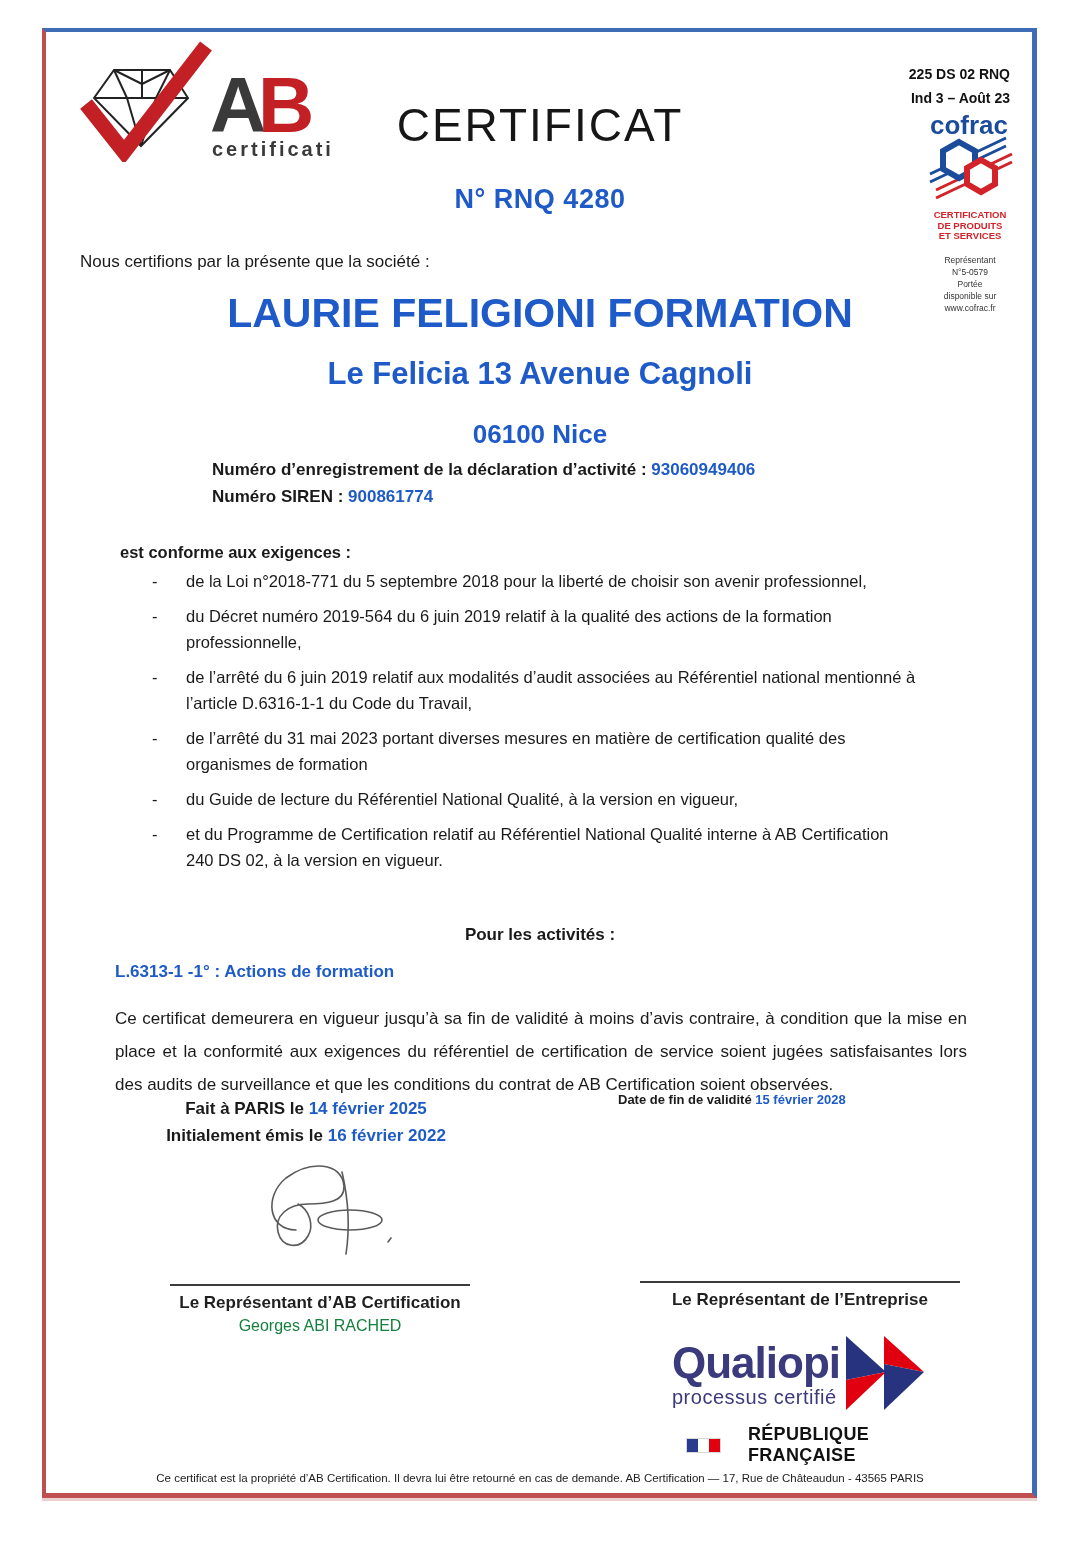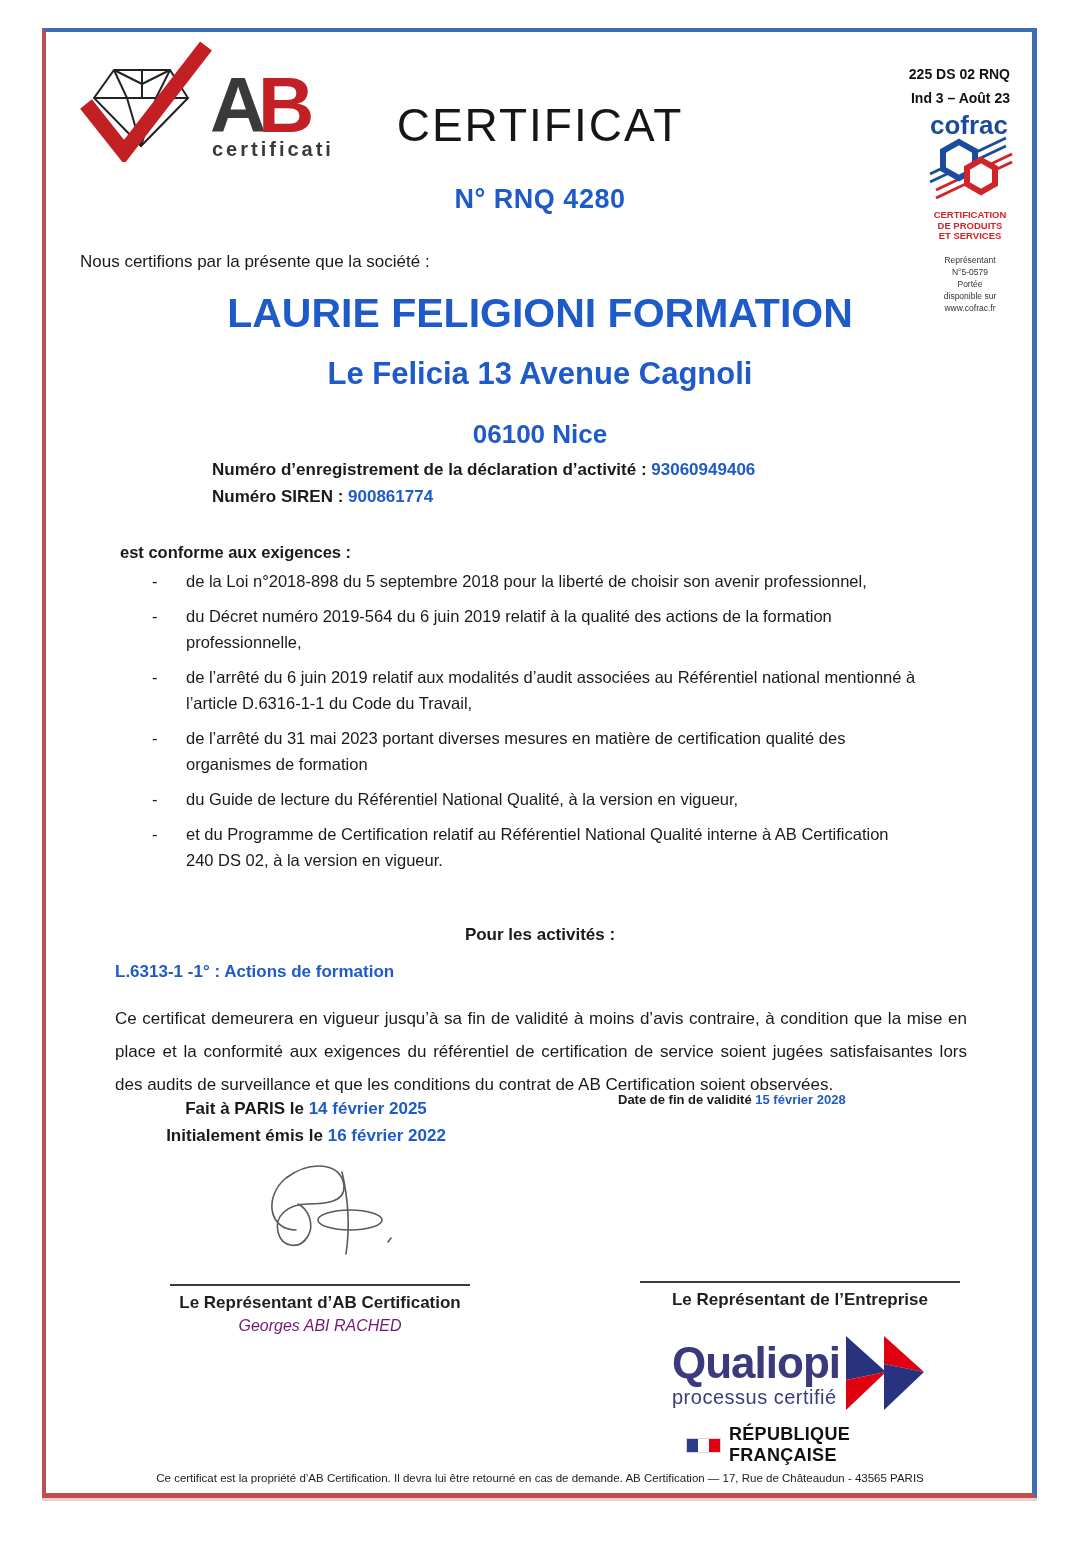--- a/index.html
+++ b/index.html
@@ -63,27 +63,27 @@
   .dates-left{left:148px;top:1095px;width:316px;text-align:center;font-size:17px;font-weight:600;line-height:27px;}
   .dates-right{left:618px;top:1092px;font-size:13px;font-weight:600;}
   .sig-img{left:238px;top:1158px;}
   .sig-block{width:344px;text-align:center;}
   .sig-left{left:148px;top:1284px;}
   .sig-right{left:628px;top:1281px;}
   .sig-rule{border-top:2px solid #3c3c3c;margin:0 auto 7px;}
   .sig-left .sig-rule{width:300px;}
   .sig-right .sig-rule{width:320px;}
   .sig-label{font-size:17px;font-weight:700;color:#1f1f1f;}
-  .sig-name{font-size:16px;color:#701a75;margin-top:4px;font-style:italic;}
+  .sig-name{font-size:16px;color:#15803d;margin-top:4px;}
   .qualiopi{left:672px;top:1336px;width:290px;}
   .qualiopi-row{display:flex;align-items:center;}
   .qualiopi-textcol{display:flex;flex-direction:column;}
   .qualiopi-word{font-size:44px;font-weight:700;color:var(--qualiopi-navy);letter-spacing:-1px;line-height:46px;}
   .qualiopi-tag{font-size:20px;color:var(--qualiopi-navy);font-weight:500;margin-top:0px;letter-spacing:0.5px;}
-  .rf-line{display:flex;align-items:center;margin-top:12px;margin-left:14px;}
+  .rf-line{display:flex;align-items:center;margin-top:12px;margin-left:14px;gap:19px;}
   .flag{display:inline-flex;height:15px;margin-right:8px;border:1px solid #d8d8d8;}
   .flag span{display:inline-block;width:11px;height:13px;}
   .flag .b{background:#2a3a8c;}
   .flag .w{background:#ffffff;}
   .flag .r{background:#e1000f;}
   .rf-text{font-size:18px;font-weight:800;color:#111;letter-spacing:0.3px;}
   .footer{
     top:1472px;font-size:11.5px;font-weight:500;color:#222;
   }
   .cofrac{left:918px;top:112px;width:104px;text-align:center;}
@@ -163,21 +163,21 @@
 <div class="abs center-line company-address">Le Felicia 13 Avenue Cagnoli</div>
 <div class="abs center-line company-city">06100 Nice</div>
 
 <div class="abs reg-block">
   <div><span>Numéro d’enregistrement de la déclaration d’activité : </span><span class="blue">93060949406</span></div>
   <div><span>Numéro SIREN : </span><span class="blue">900861774</span></div>
 </div>
 
 <div class="abs conform-heading">est conforme aux exigences :</div>
 <ul class="abs req-list">
-  <li>de la Loi n°2018-898 du 5 septembre 2018 pour la liberté de choisir son avenir professionnel,</li>
+  <li>de la Loi n°2018-771 du 5 septembre 2018 pour la liberté de choisir son avenir professionnel,</li>
   <li>du Décret numéro 2019-564 du 6 juin 2019 relatif à la qualité des actions de la formation professionnelle,</li>
   <li>de l’arrêté du 6 juin 2019 relatif aux modalités d’audit associées au Référentiel national mentionné à l’article D.6316-1-1 du Code du Travail,</li>
   <li>de l’arrêté du 31 mai 2023 portant diverses mesures en matière de certification qualité des organismes de formation</li>
   <li>du Guide de lecture du Référentiel National Qualité, à la version en vigueur,</li>
   <li>et du Programme de Certification relatif au Référentiel National Qualité interne à AB Certification 240 DS 02, à la version en vigueur.</li>
 </ul>
 
 <div class="abs center-line activities-heading">Pour les activités :</div>
 <div class="abs activity-code">L.6313-1 -1° : Actions de formation</div>
 

